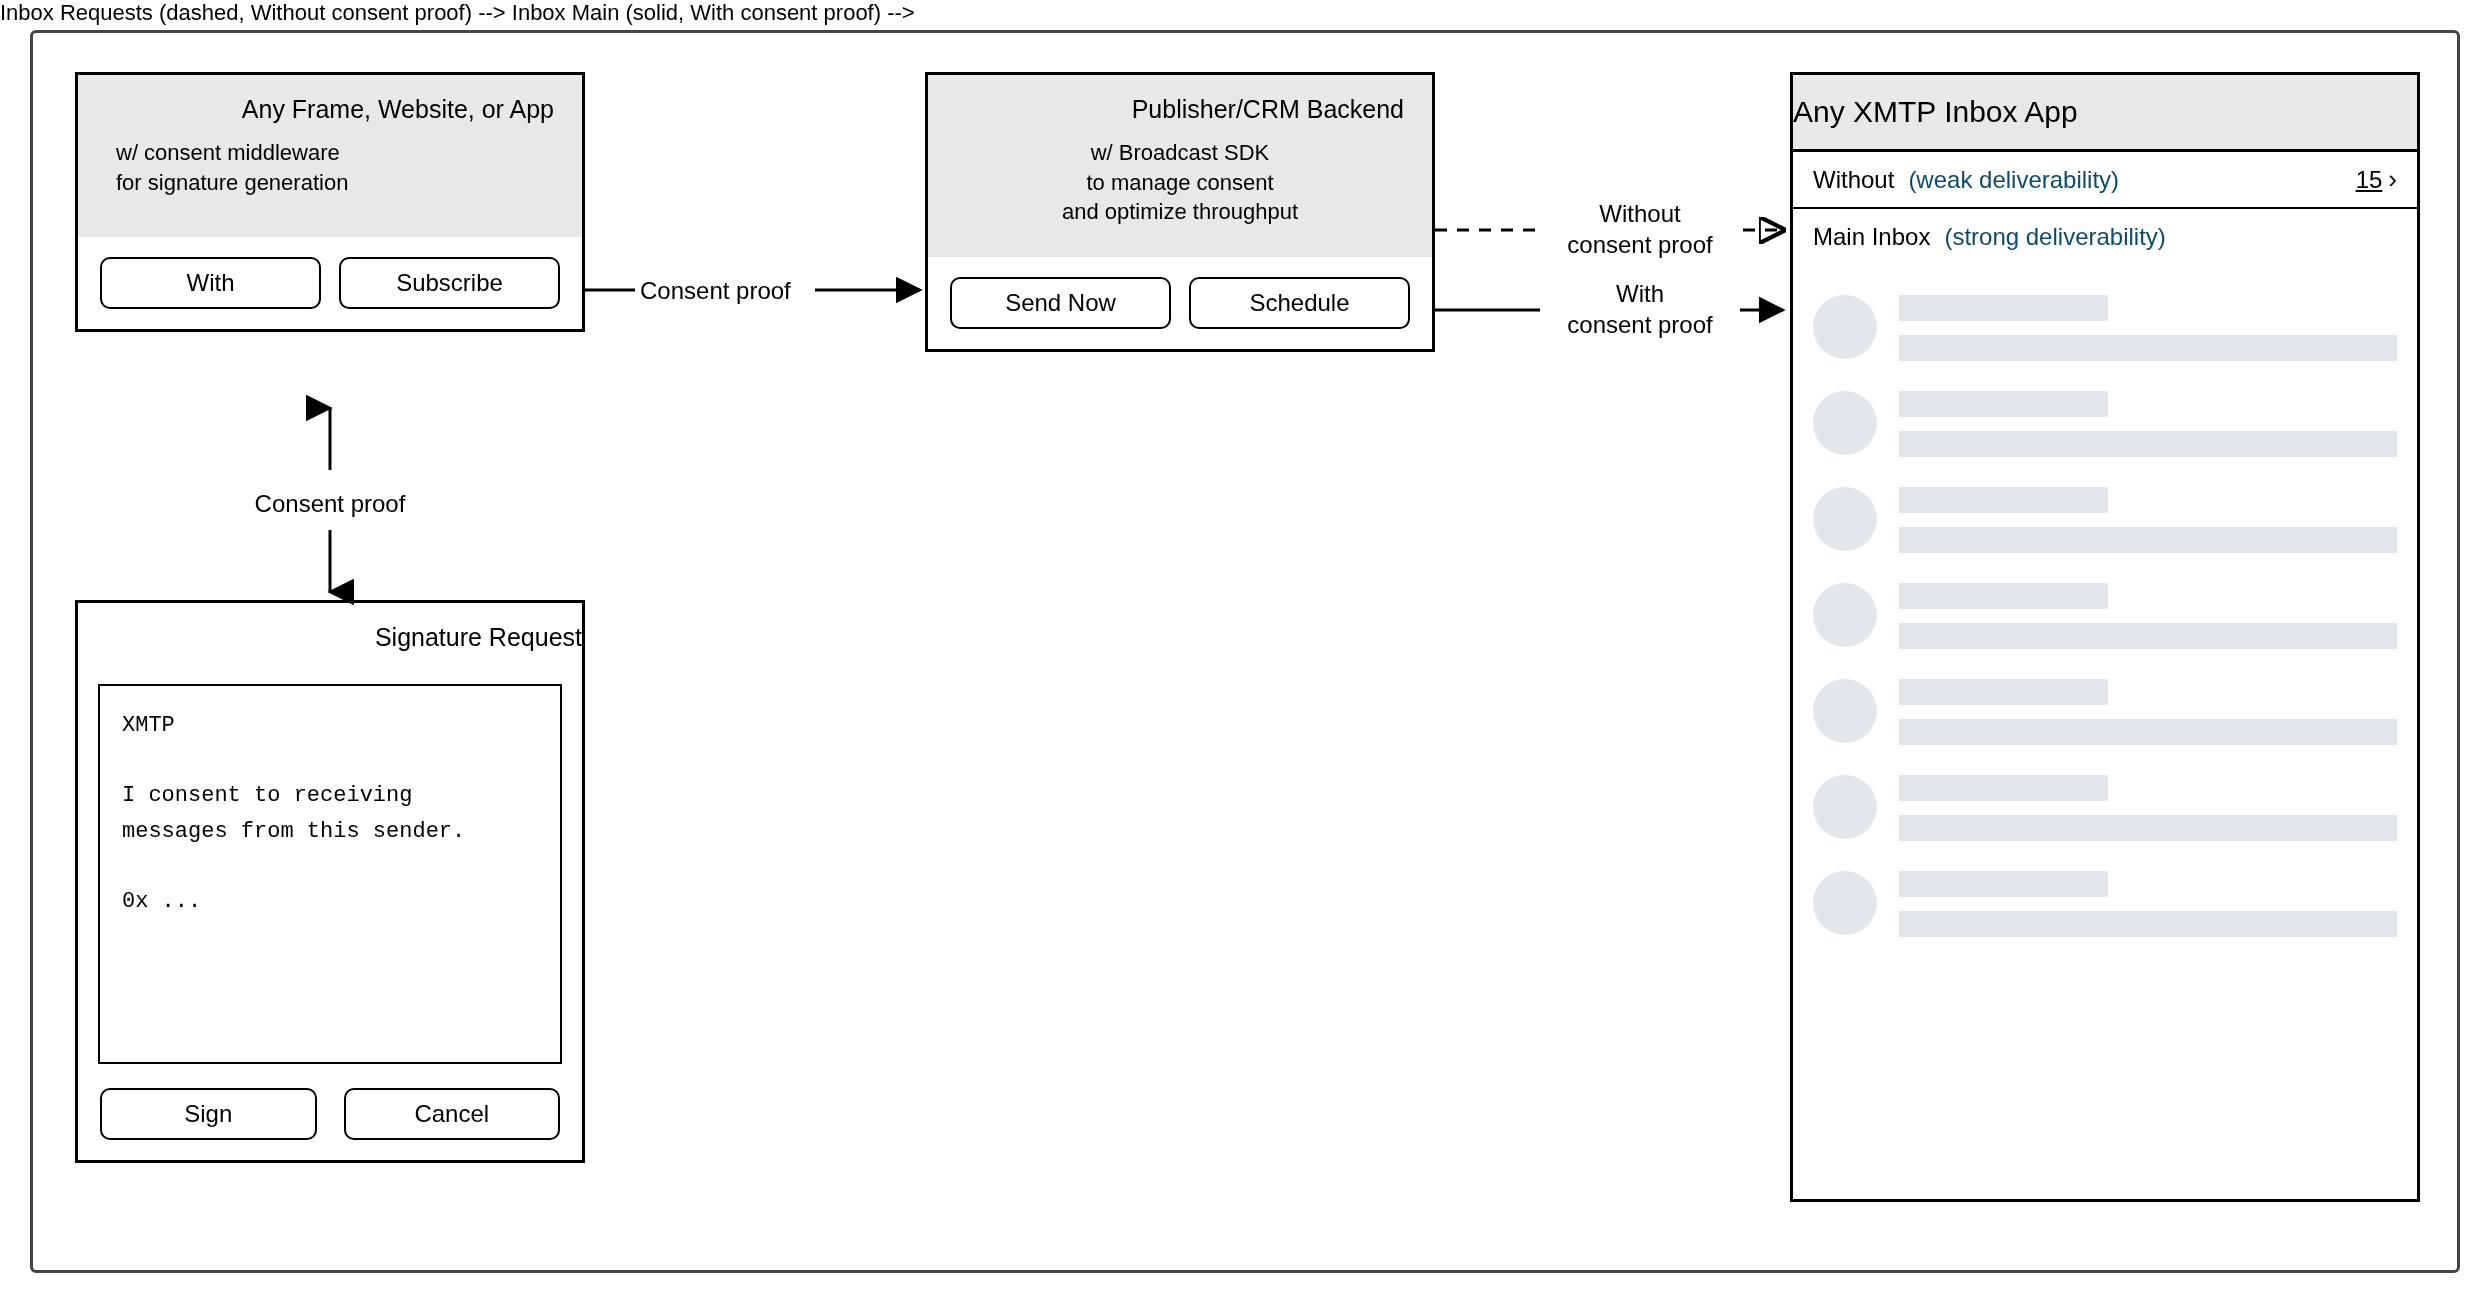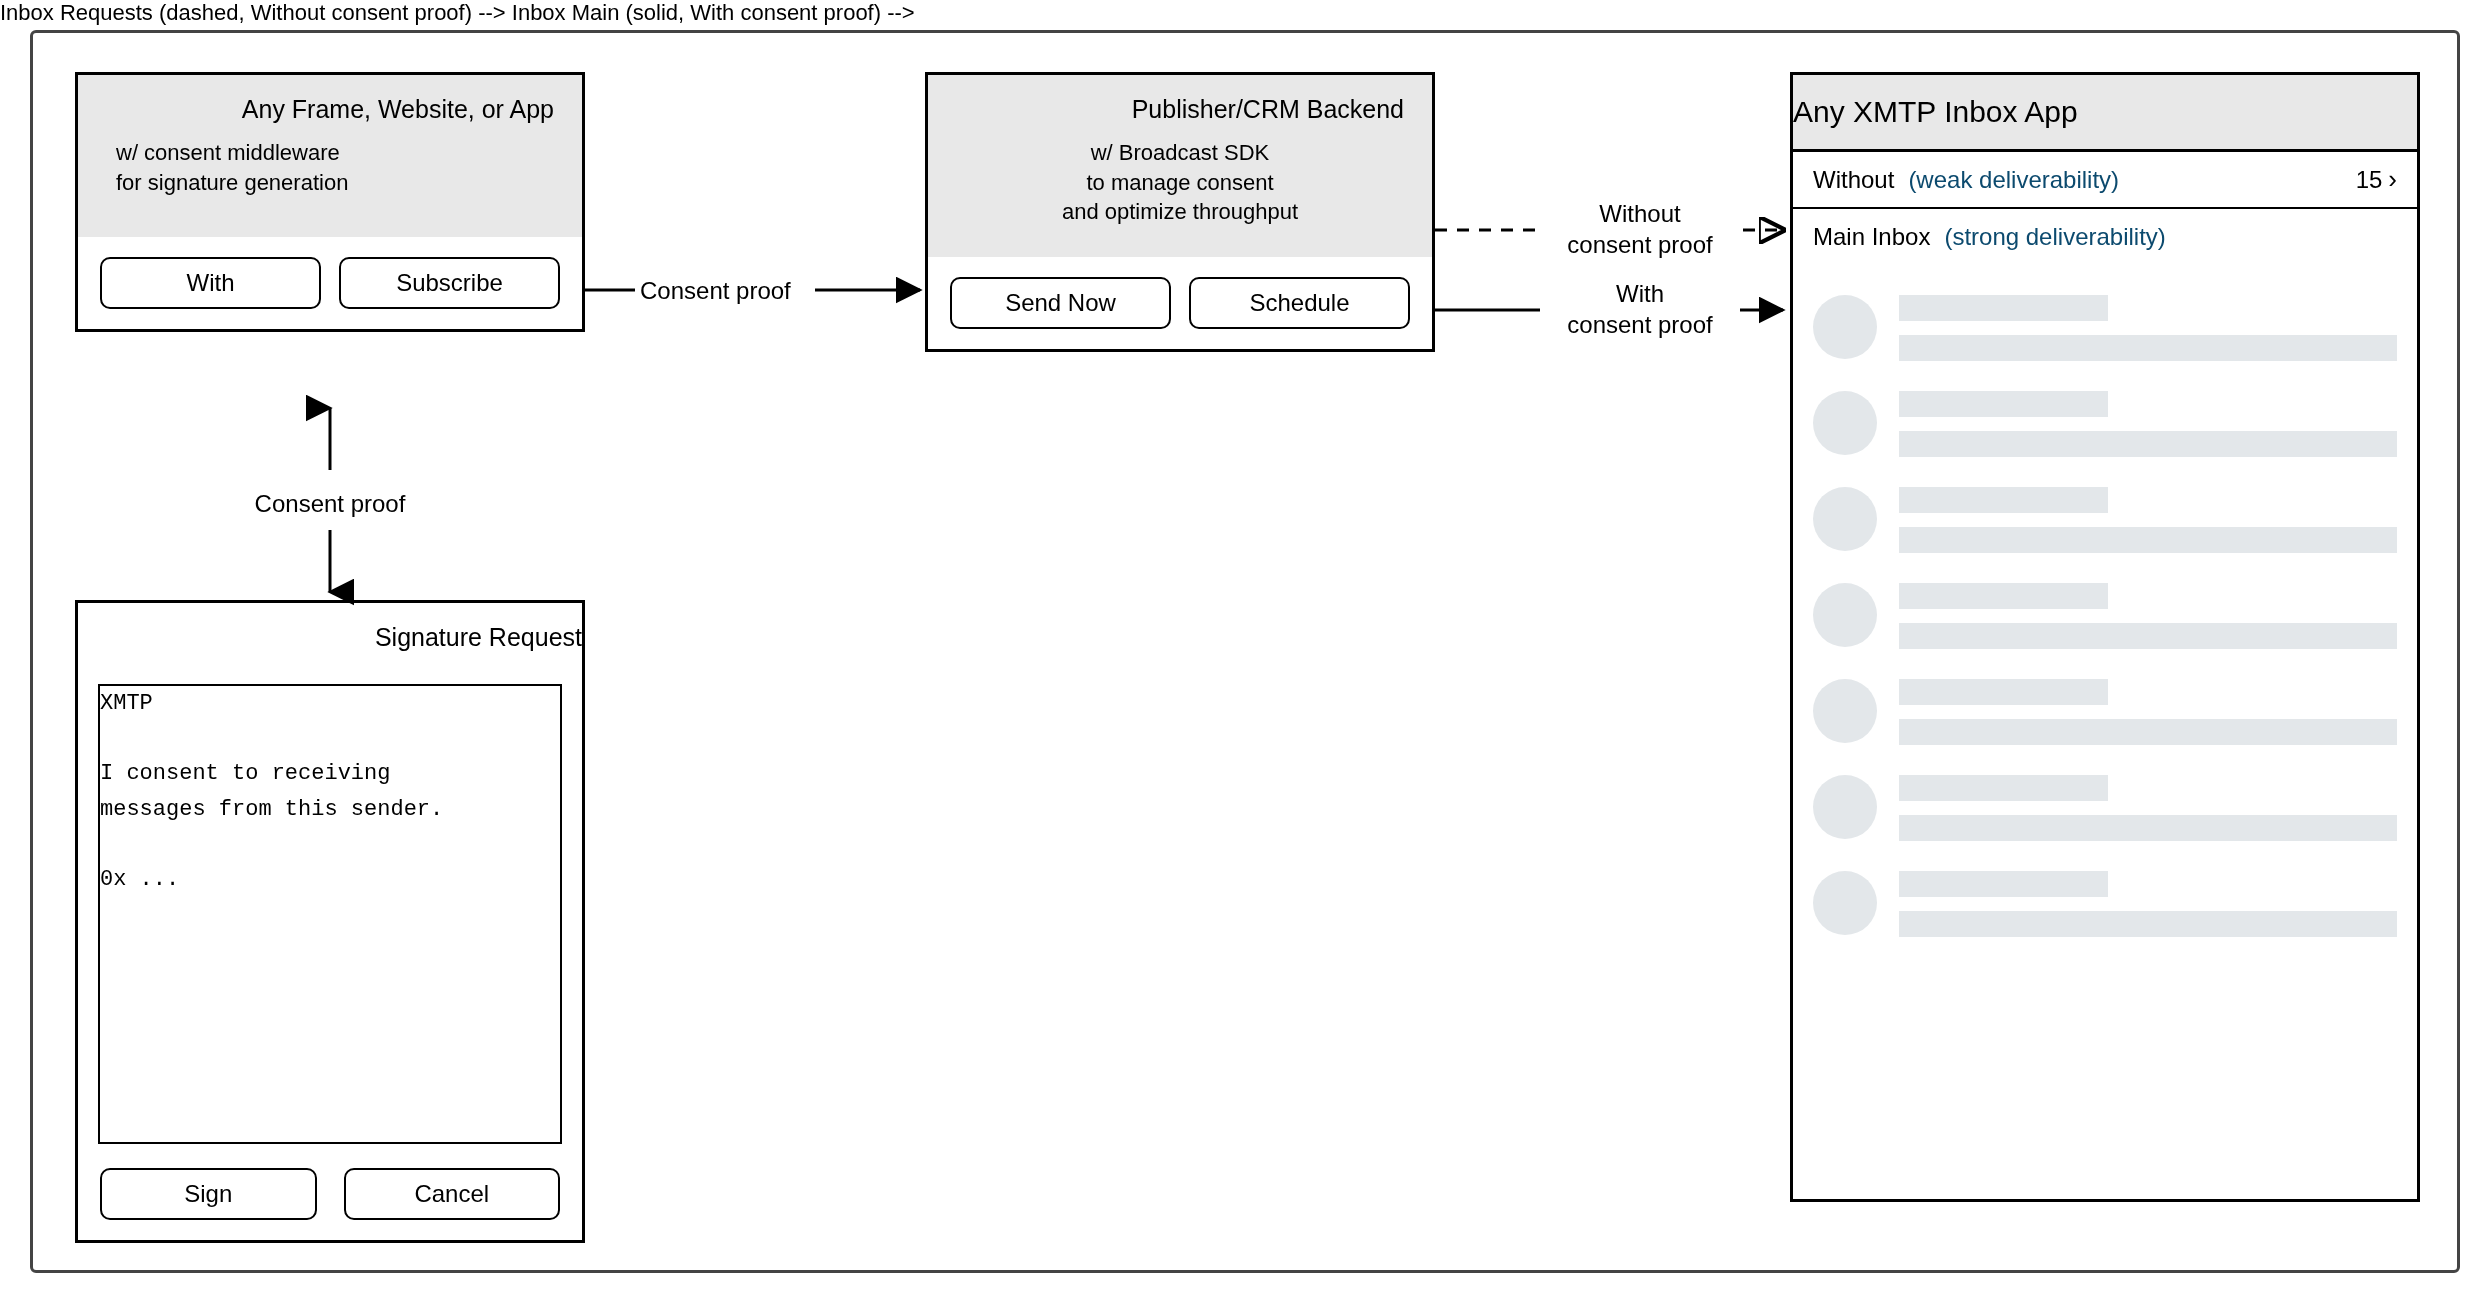--- a/index.html
+++ b/index.html
@@ -61,21 +61,22 @@
     font-size: 24px;
     text-align: center;
     cursor: pointer;
   }
   
   .sig-body {
     padding: 20px;
   }
   .sig-text {
     border: 2px solid #000;
-    height: 460px;
+    height: 380px;
+    padding: 22px;
     font-family: "Courier New", monospace;
     font-size: 22px;
     line-height: 1.6;
     white-space: pre-wrap;
   }
   
   .inbox-header {
     background: #e8e8e8;
     border-bottom: 3px solid #000;
     padding: 20px 0;
@@ -85,21 +86,21 @@
   .inbox-reqrow {
     display: flex;
     align-items: center;
     border-bottom: 2px solid #000;
     padding: 12px 20px;
     font-size: 24px;
   }
   .inbox-reqrow .label { margin-right: 14px; }
   .muted { color: #0c4a6e; }
   .inbox-reqrow .spacer { flex: 1; }
-  .inbox-reqrow .count { margin-right: 6px; }
+  .inbox-reqrow .count { margin-right: 6px; text-decoration: underline; }
   .chev { font-size: 26px; color: #000; }
   .inbox-mainrow {
     display: flex;
     align-items: center;
     padding: 14px 20px 10px 20px;
     font-size: 24px;
   }
   .inbox-mainrow .label { margin-right: 14px; }
   .inbox-list {
     padding: 4px 20px 20px 20px;

